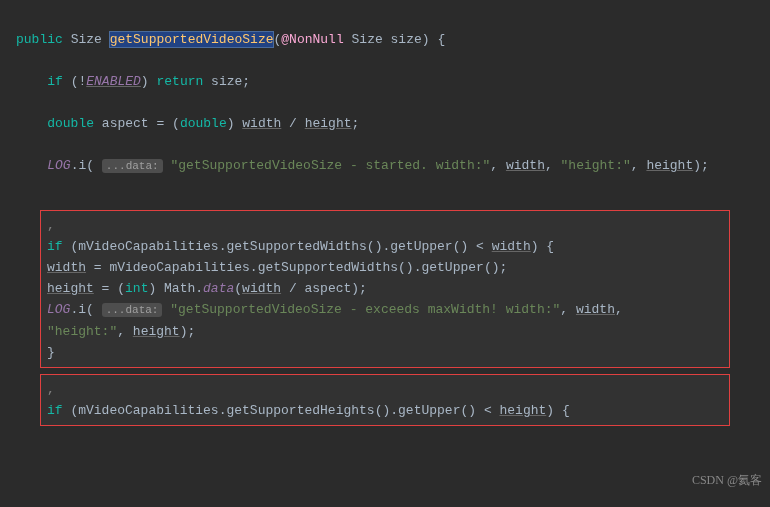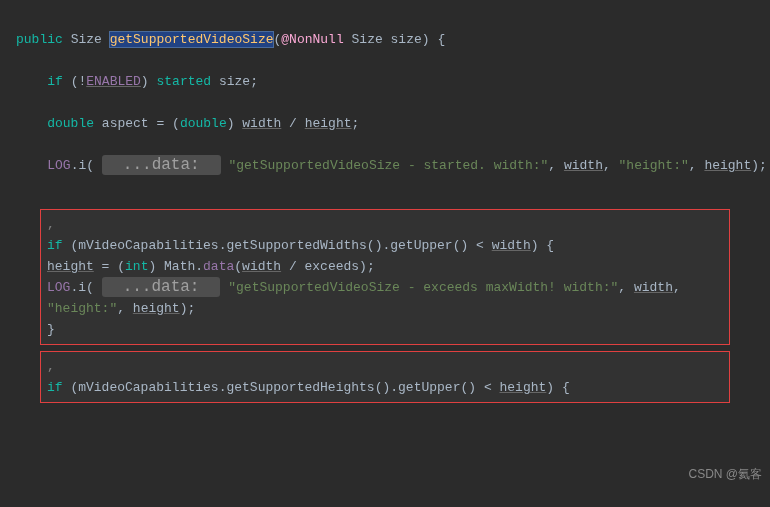--- a/index.html
+++ b/index.html
@@ -17,27 +17,27 @@
   .code-area {
     padding: 8px 0 8px 16px;
     white-space: pre;
   }
   .kw { color: #14b8a6; }
   .type { color: #a9b7c6; }
   .method { color: #ffc66d; border-radius: 7px; }
   .anno { color: #f9a8d4; }
   .str { color: #6a8759; }
   .comment { color: #808080; }
-  .static { color: #9876aa; }
+  .static { color: #9876aa; font-style: italic; }
   .under { text-decoration: underline; text-decoration-color: #666; }
   .hint {
     background: #4e4e4e;
     color: #a0a0a0;
-    font-size: 16px;
-    padding: 1px 21px;
+    font-size: 11px;
+    padding: 1px 4px;
     border-radius: 3px;
     font-style: normal;
   }
   .redbox {
     border: 1px solid #e04040;
     margin: 4px 40px 4px 40px;
     padding: 4px 6px;
     background: #323232;
   }
   .redbox2 {
@@ -46,41 +46,42 @@
     padding: 4px 6px;
     background: #323232;
   }
   .line { display: block; }
   .cursor-hl {
     background: #214283;
     outline: 1px solid #4a6b9b;
   }
   .watermark {
     position: absolute;
-    bottom: 22px;
+    bottom: 16px;
     right: 8px;
     color: #888;
     font-size: 12px;
-    font-family: Liberation Sans, sans-serif;
+    font-family: Liberation Serif, serif;
   }
 </style>
 </head>
 <body>
 
 <div class="code-area">
 <span class="line"><span class="kw">public</span> <span class="type">Size</span> <span class="cursor-hl"><span class="method">getSupportedVideoSize</span></span>(<span class="anno">@NonNull</span> <span class="type">Size</span> <span>size</span>) <span>{</span></span>
-<span class="line">    <span class="kw">if</span> <span>(!</span><span class="static under">ENABLED</span><span>)</span> <span class="kw">started</span> <span>size</span><span>;</span></span>
+<span class="line">    <span class="kw">if</span> <span>(!</span><span class="static under">ENABLED</span><span>)</span> <span class="kw">return</span> <span>size</span><span>;</span></span>
 <span class="line">    <span class="kw">double</span> <span>aspect</span><span> = (</span><span class="kw">double</span><span>) </span><span class="under">width</span><span> / </span><span class="under">height</span><span>;</span></span>
 <span class="line">    <span class="static">LOG</span><span>.i( </span><span class="hint">...data:</span><span> </span><span class="str">"getSupportedVideoSize - started. width:"</span><span>, </span><span class="under">width</span><span>, </span><span class="str">"height:"</span><span>, </span><span class="under">height</span><span>);</span></span>
 </div>
 
 <div class="redbox">
 <span class="line"><span class="comment">, </span></span>
 <span class="line"><span class="kw">if</span><span> (mVideoCapabilities.getSupportedWidths().getUpper() &lt; </span><span class="under">width</span><span>) {</span></span>
-<span class="line">    <span class="under">height</span><span> = (</span><span class="kw">int</span><span>) Math.</span><span class="static">data</span><span>(</span><span class="under">width</span><span> / exceeds);</span></span>
+<span class="line">    <span class="under">width</span><span> = mVideoCapabilities.getSupportedWidths().getUpper();</span></span>
+<span class="line">    <span class="under">height</span><span> = (</span><span class="kw">int</span><span>) Math.</span><span class="static">data</span><span>(</span><span class="under">width</span><span> / aspect);</span></span>
 <span class="line">    <span class="static">LOG</span><span>.i( </span><span class="hint">...data:</span><span> </span><span class="str">"getSupportedVideoSize - exceeds maxWidth! width:"</span><span>, </span><span class="under">width</span><span>,</span></span>
 <span class="line">            <span class="str">"height:"</span><span>, </span><span class="under">height</span><span>);</span></span>
 <span class="line"><span>}</span></span>
 </div>
 
 <div class="redbox2">
 <span class="line"><span class="comment">, </span></span>
 <span class="line"><span class="kw">if</span><span> (mVideoCapabilities.getSupportedHeights().getUpper() &lt; </span><span class="under">height</span><span>) {</span></span>
 <span class="line">    </span>
 

